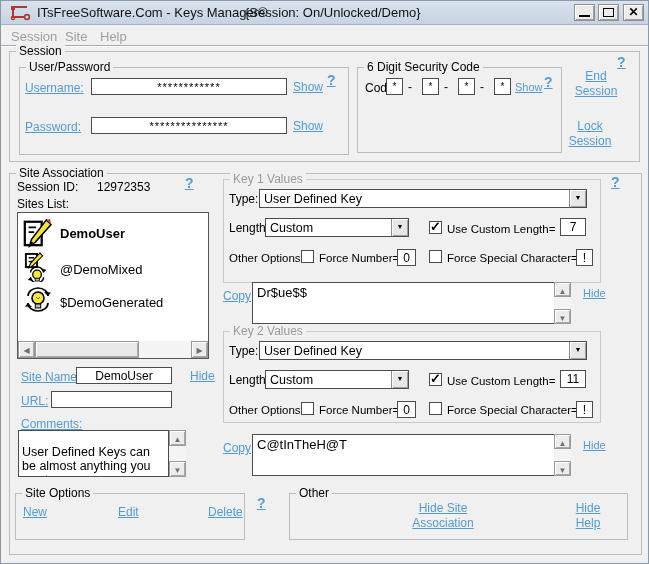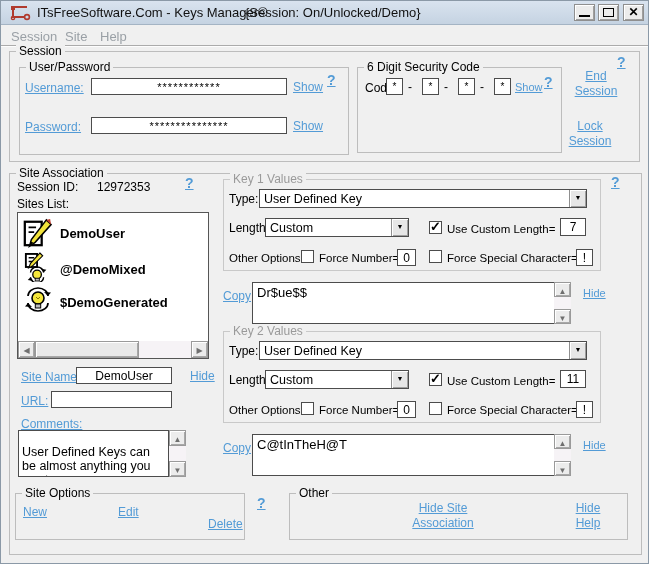--- a/index.html
+++ b/index.html
@@ -52,21 +52,21 @@
   .sbtn { position:absolute; background:#ececec; border:1px solid #9a9a9a;
     box-shadow:inset 1px 1px 0 #fff, inset -1px -1px 0 #a8a8a8;
     text-align:center; color:#6f6f6f; cursor:pointer; }
   .sbtn span { font-size:8px; line-height:15px; }
   .strack { position:absolute; background:#f6f3f6; }
   .sthumb { position:absolute; background:#e9e9e9; border:1px solid #9a9a9a;
     box-shadow:inset 1px 1px 0 #fff, inset -1px -1px 0 #a8a8a8; cursor:grab; }
   
   #listbox { position:absolute; left:16px; top:211px; width:192px; height:147px;
     background:#fff; border:1px solid #555; }
-  .list-item-label { position:absolute; font-size:13px; white-space:nowrap;font-weight:bold; }
+  .list-item-label { position:absolute; font-size:13px; white-space:nowrap; }
   .small { font-size:11.5px; }
   .two-line { position:absolute; text-align:center; line-height:15px; }
 </style>
 </head>
 <body>
 
 <div id="window">
 
   <div id="titlebar">
     <svg style="position:absolute;left:8px;top:4px" width="22" height="16" viewBox="0 0 22 16">
@@ -206,21 +206,21 @@
   <div style="position:absolute;left:168px;top:429px;width:17px;height:47px">
     <div class="strack" style="left:0;top:0;width:17px;height:47px"></div>
     <div class="sbtn" style="left:0;top:0;width:17px;height:16px">
       <span>▲</span>
     </div>
     <div class="sbtn" style="left:0;bottom:0;width:17px;height:16px">
       <span>▼</span>
     </div>
   </div>
 
-  <div class="grp light" style="left:222px;top:178px;width:378px;height:92px">
+  <div class="grp light" style="left:222px;top:178px;width:378px;height:104px">
     <span class="grp-lbl gray">Key 1 Values</span>
   </div>
   <span class="lbl link qlink" style="left:610px;top:173px">?</span>
 
   <span class="lbl" style="left:228px;top:191px">Type:</span>
   <div class="combo" style="left:258px;top:188px;width:328px;height:19px">
     <span class="val">User Defined Key</span>
     <span class="dd">▼</span>
   </div>
 
@@ -304,21 +304,21 @@
       <span>▼</span>
     </div>
   </div>
   <span class="lbl link" style="left:582px;top:438px;font-size:11px">Hide</span>
 
   <div class="grp" style="left:14px;top:492px;width:230px;height:47px">
     <span class="grp-lbl">Site Options</span>
   </div>
   <span class="lbl link" style="left:22px;top:504px">New</span>
   <span class="lbl link" style="left:117px;top:504px">Edit</span>
-  <span class="lbl link" style="left:207px;top:516px">Delete</span>
+  <span class="lbl link" style="left:207px;top:504px">Delete</span>
 
   <span class="lbl link qlink" style="left:256px;top:494px">?</span>
 
   <div class="grp" style="left:288px;top:492px;width:339px;height:47px">
     <span class="grp-lbl">Other</span>
   </div>
   <div class="two-line" style="left:398px;top:500px;width:88px">
     <div class="link">Hide Site</div>
     <div class="link">Association</div>
   </div>

